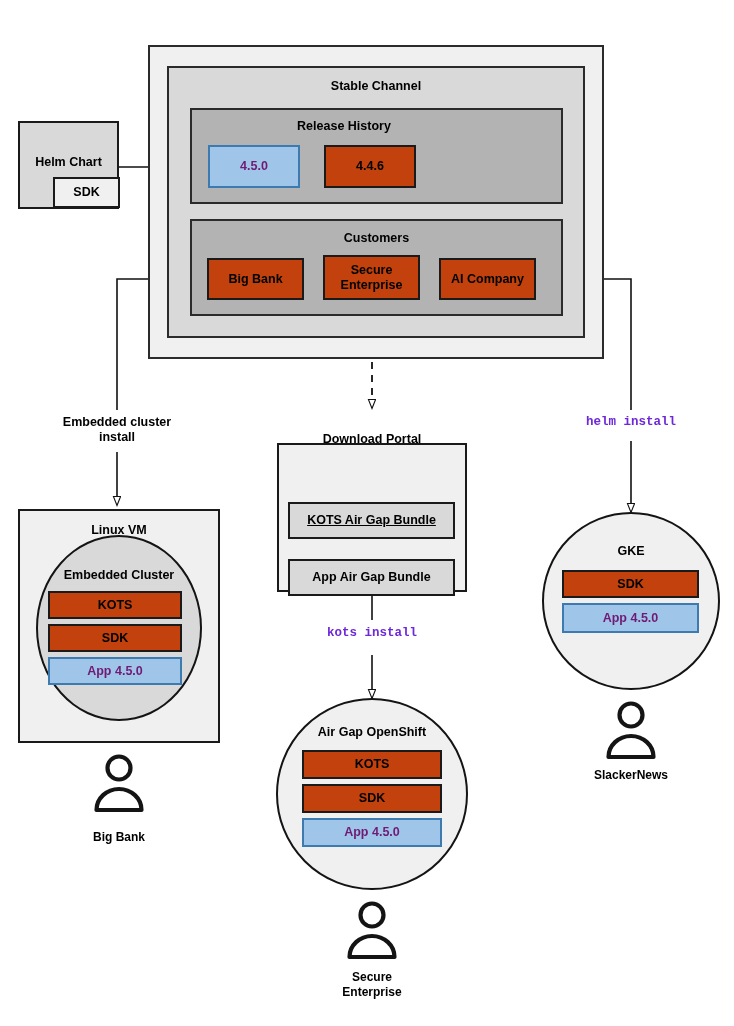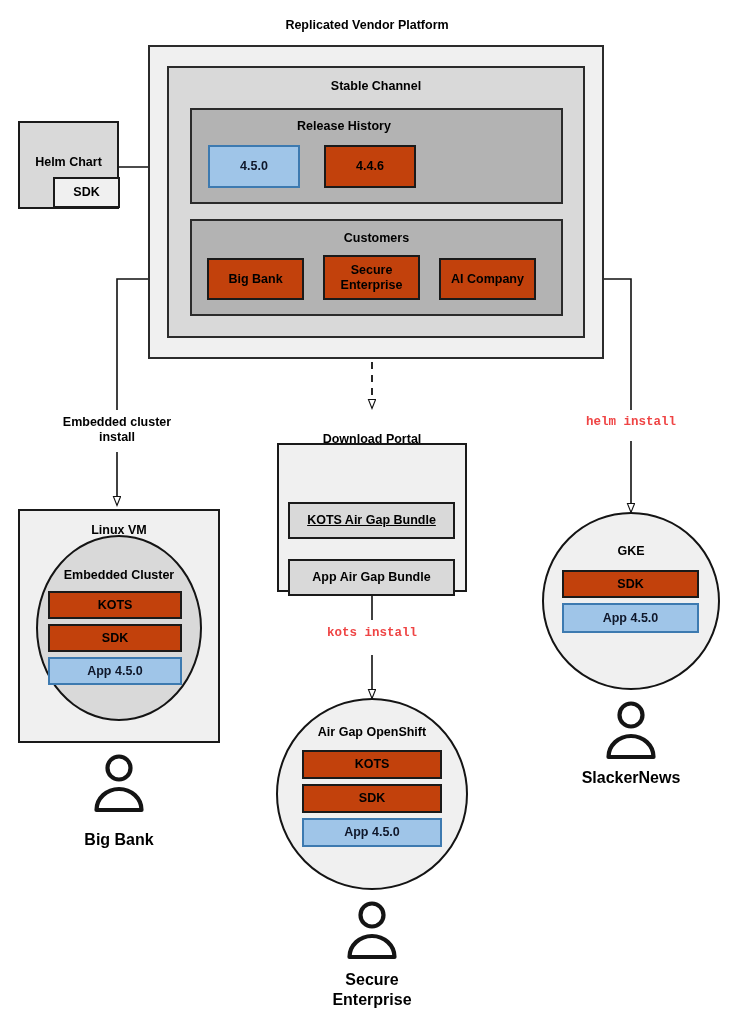--- a/index.html
+++ b/index.html
@@ -44,21 +44,21 @@
     font-size: 12.5px;
     color: #000;
     text-align: center;
     line-height: 1.18;
     white-space: pre-line;
   }
   .mono-label {
     font-family: "Liberation Mono", "DejaVu Sans Mono", monospace;
     font-weight: bold;
     font-size: 12.5px;
-    color: #ef4444;
+    color: #6d28d9;
     text-align: center;
     line-height: 1.2;
     white-space: pre-line;
   }
   
   .panel {
     border: 2px solid #2b2b2b;
   }
   .panel-outer  { background: #f0f0f0; }
   .panel-mid    { background: #d9d9d9; }
@@ -80,35 +80,35 @@
     display: flex;
     align-items: center;
     justify-content: center;
   }
   .rect.gray  { background: #d9d9d9; }
   .rect.lgray { background: #f0f0f0; }
   .rect.blue {
     background: #9fc5e8;
     border-color: #3d7ab0;
   }
-  .rect.blue .box-label { color: #0f172a; }
+  .rect.blue .box-label { color: #701a75; }
 
   
   .ellipse {
     border: 2.2px solid #141414;
     border-radius: 50%;
     background: #f0f0f0;
   }
   .ellipse.gray { background: #d9d9d9; }
 
   .actor-label {
     position: absolute;
     text-align: center;
     font-weight: bold;
-    font-size: 16px;
+    font-size: 12px;
     color: #000;
     line-height: 1.25;
     white-space: pre-line;
   }
   .edge-label {
     position: absolute;
     text-align: center;
   }
   .actor-icon { position: absolute; }
 </style>
@@ -131,21 +131,20 @@
 
     <path d="M372,297 L372,408" fill="none" stroke="#111111" stroke-width="1.8" stroke-dasharray="7,6" marker-end="url(#arrowOpen)"></path>
 
     <path d="M536,279 L631,279 L631,410" fill="none" stroke="#111111" stroke-width="1.6"></path>
     <path d="M631,441 L631,512" fill="none" stroke="#111111" stroke-width="1.6" marker-end="url(#arrowOpen)"></path>
 
     <path d="M372,592 L372,620" fill="none" stroke="#111111" stroke-width="1.6"></path>
     <path d="M372,655 L372,698" fill="none" stroke="#111111" stroke-width="1.6" marker-end="url(#arrowOpen)"></path>
   </svg>
 
-  <div class="nd title-text" style="left:137px; top:18px; width:460px;">Replicated Vendor Platform</div>
 
   <div class="nd panel panel-outer" style="left:148px; top:45px; width:456px; height:314px;"></div>
 
   <div class="nd panel panel-mid" style="left:167px; top:66px; width:418px; height:272px;"></div>
   <div class="panel-title" style="left:167px; top:79px; width:418px;">Stable Channel</div>
 
   <div class="nd panel panel-inner" style="left:190px; top:108px; width:373px; height:96px;"></div>
   <div class="panel-title" style="left:190px; top:119px; width:308px;">Release History</div>
 
   <div class="nd rect blue" style="left:208px; top:145px; width:92px; height:43px;">

